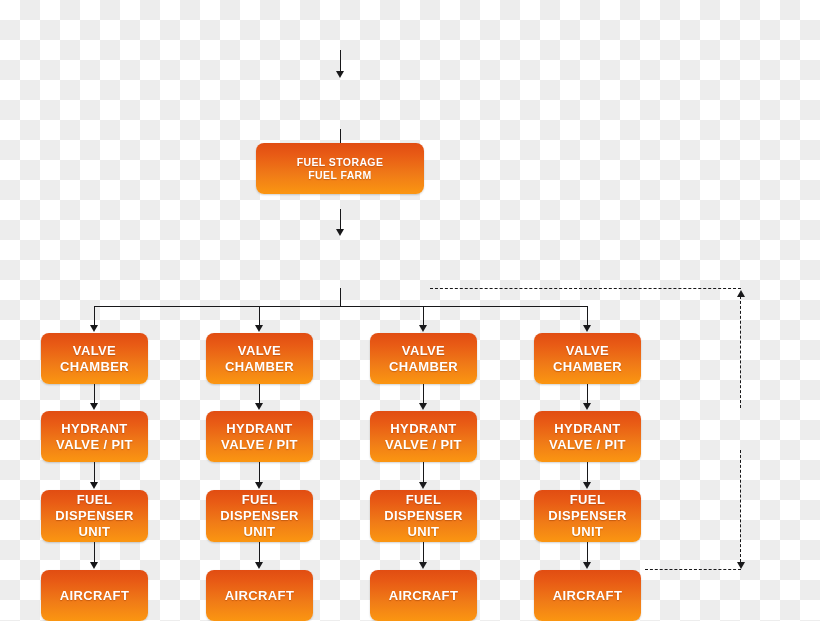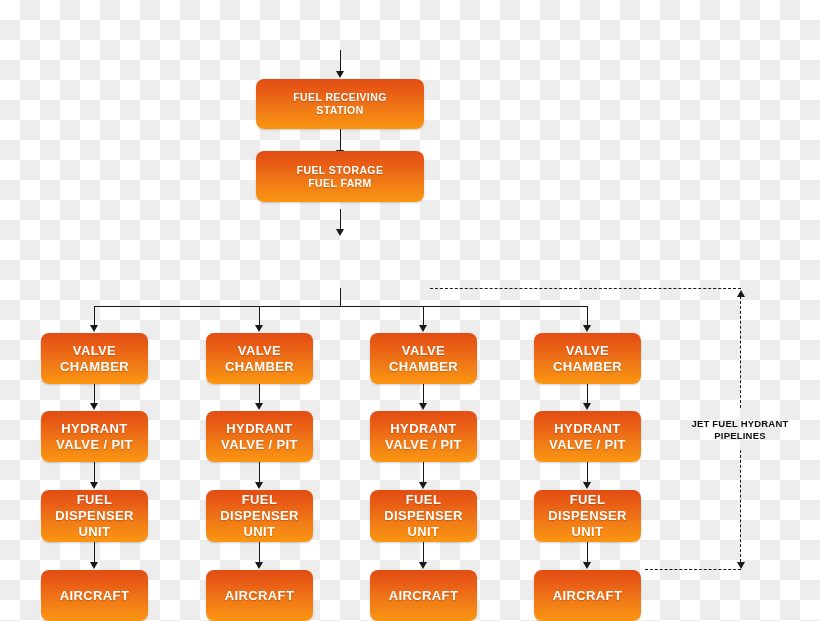--- a/index.html
+++ b/index.html
@@ -102,31 +102,25 @@
 </style>
 </head>
 <body>
 
 <div id="canvas">
 
 
   <div class="vline" style="left:340px; top:50px; height:22px;"></div>
   <div class="arrow-down" style="left:336px; top:71px;"></div>
 
-  <div class="node main" style="left:256px; top:79px; width:168px; height:50px;">
-    <span>
-      <span>FUEL RECEIVING</span><br>
-      <span>STATION</span>
-    </span>
-  </div>
 
   <div class="vline" style="left:340px; top:129px; height:22px;"></div>
   <div class="arrow-down" style="left:336px; top:150px;"></div>
 
-  <div class="node main" style="left:256px; top:151px; width:168px; height:51px;">
+  <div class="node main" style="left:256px; top:143px; width:168px; height:51px;">
     <span>
       <span>FUEL STORAGE</span><br>
       <span>FUEL FARM</span>
     </span>
   </div>
 
   <div class="vline" style="left:340px; top:209px; height:21px;"></div>
   <div class="arrow-down" style="left:336px; top:229px;"></div>
 
 
@@ -275,18 +269,14 @@
 
   <div class="dash-h" style="left:430px; top:288px; width:311px;"></div>
   <div class="dash-h" style="left:645px; top:569px; width:96px;"></div>
 
   <div class="dash-v" style="left:740px; top:296px; height:112px;"></div>
   <div class="dash-v" style="left:740px; top:450px; height:112px;"></div>
 
   <div class="arrow-up" style="left:737px; top:290px;"></div>
   <div class="arrow-down" style="left:737px; top:562px;"></div>
 
-  <div class="pipeline-label" style="left:666px; top:418px; width:148px;">
-    <span>JET FUEL HYDRANT</span><br>
-    <span>PIPELINES</span>
-  </div>
 
 </div>
 
 </body></html>

